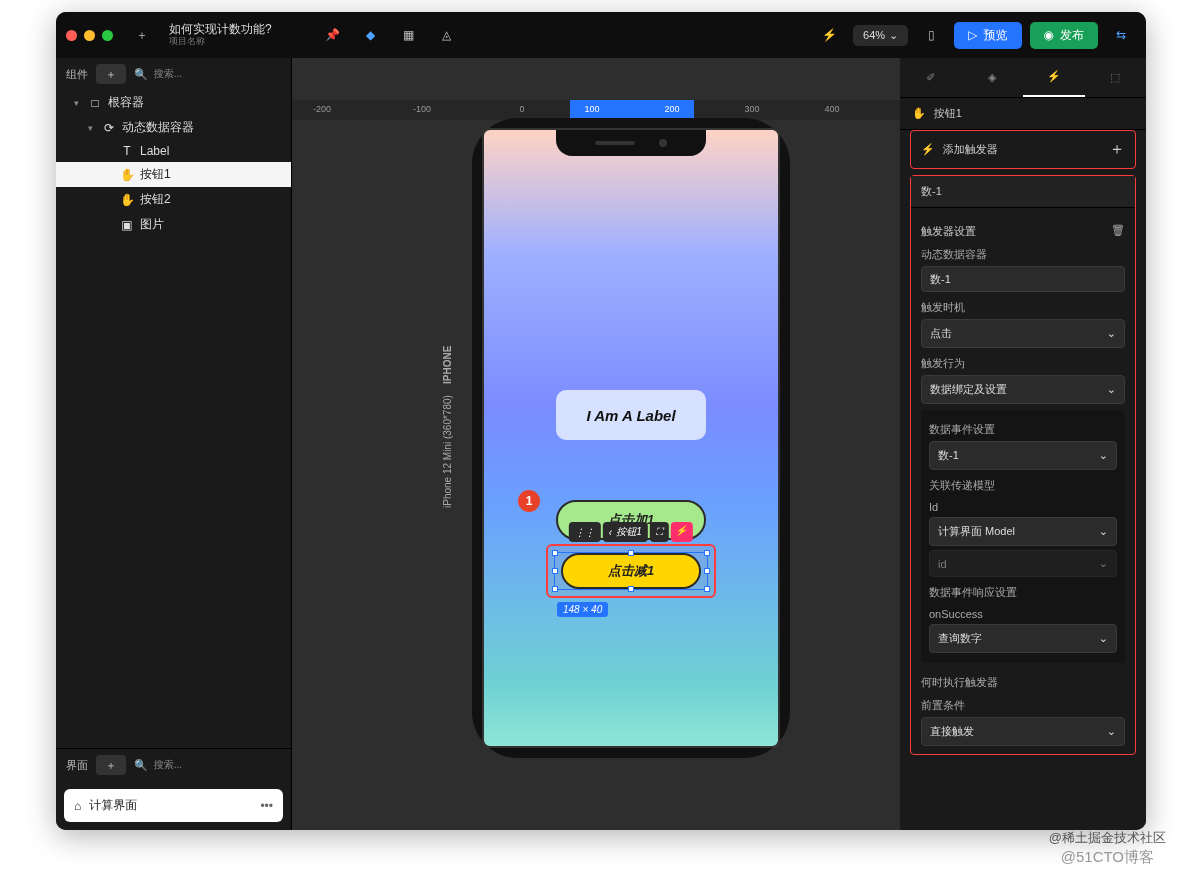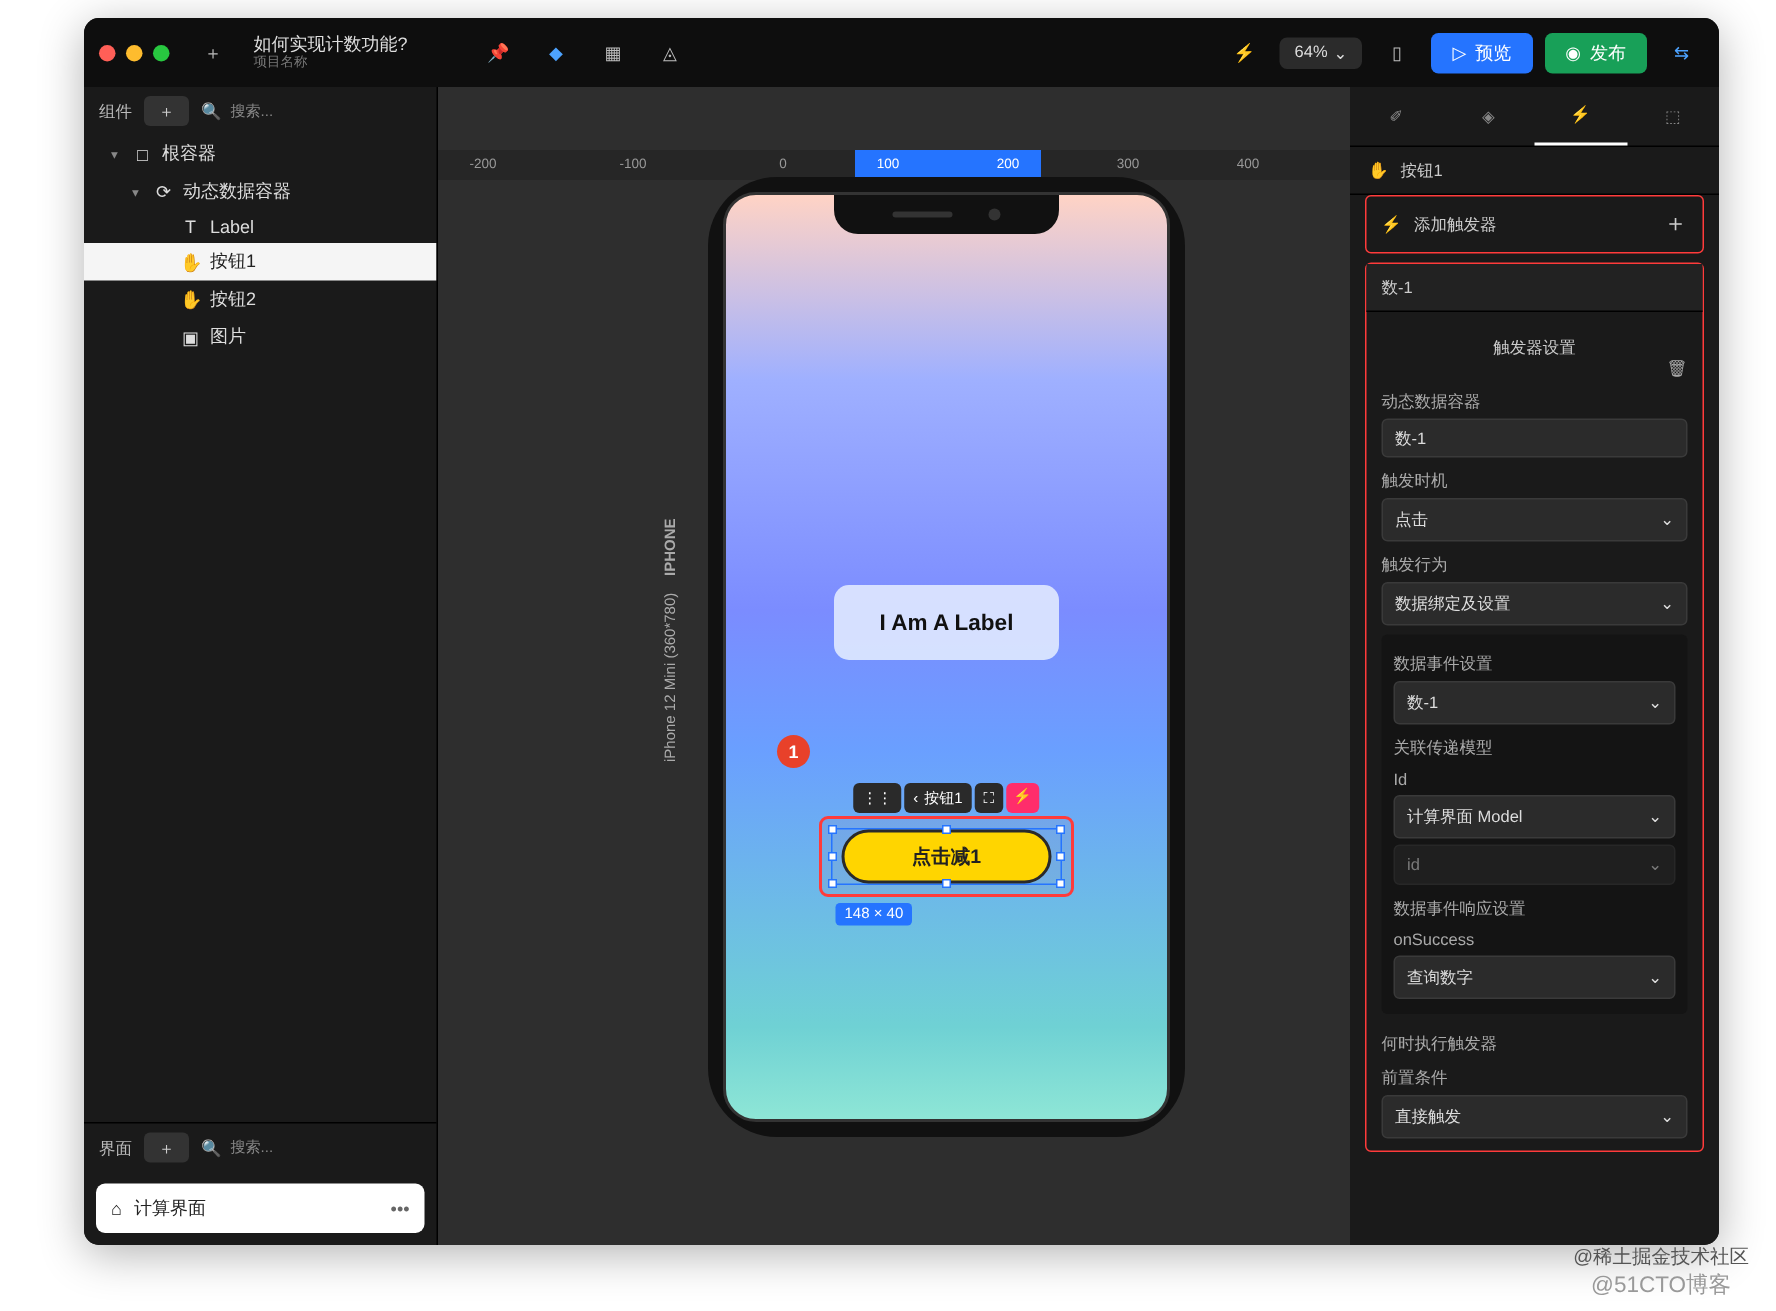--- a/index.html
+++ b/index.html
@@ -33,21 +33,21 @@
 .panel2 { border-top: 1px solid #000; }
 .page-item { margin: 8px; background: #fff; color: #222; border-radius: 6px; padding: 8px 10px; display: flex; align-items: center; gap: 8px; font-size: 12px; }
 .page-item .more { margin-left: auto; color: #666; }
 
 .canvas { flex: 1; background: #2e2e2e; position: relative; overflow: hidden; }
 .ruler-h { position: absolute; top: 0; left: 0; right: 0; height: 20px; background: #262626; color: #999; font-size: 9px; display: flex; margin-top: 42px; }
 .ruler-tick { position: absolute; top: 4px; transform: translateX(-50%); }
 .ruler-sel { position: absolute; top: 0; height: 20px; background: #2574ff; }
 .device-label { position: absolute; left: 150px; top: 450px; transform: rotate(-90deg); transform-origin: left top; font-size: 10px; color: #aaa; }
 .phone { position: absolute; left: 180px; top: 60px; width: 318px; height: 640px; background: #111; border-radius: 46px; padding: 10px; }
-.phone-inner { width: 100%; height: 100%; border: 2px solid #333; border-radius: 22px; overflow: hidden; position: relative; background: linear-gradient(180deg, #ffd3c5 0%, #9fb0ff 20%, #7b8cff 45%, #6a9fff 60%, #6fd1d4 90%, #8ee6d6 100%); }
+.phone-inner { width: 100%; height: 100%; border: 2px solid #333; border-radius: 8px; overflow: hidden; position: relative; background: linear-gradient(180deg, #ffd3c5 0%, #9fb0ff 20%, #7b8cff 45%, #6a9fff 60%, #6fd1d4 90%, #8ee6d6 100%); font-style: italic; }
 .notch { position: absolute; top: 0; left: 50%; transform: translateX(-50%); width: 150px; height: 26px; background: #111; border-radius: 0 0 16px 16px; display:flex; align-items:center; justify-content:center; gap:24px;}
 .notch .spk { width:40px; height:4px; background:#333; border-radius:2px;}
 .notch .cam { width:8px; height:8px; background:#333; border-radius:50%;}
 .label-box { position: absolute; top: 260px; left: 50%; transform: translateX(-50%); width: 150px; height: 50px; background: rgba(230,238,255,.85); border-radius: 10px; display: flex; align-items: center; justify-content: center; font-weight: 600; font-size: 15px; color: #111; }
 .btn-plus { position: absolute; top: 370px; left: 50%; transform: translateX(-50%); width: 150px; height: 40px; background: #a6e88c; border: 2px solid #2a2a2a; border-radius: 20px; display: flex; align-items: center; justify-content: center; font-size: 13px; font-weight: 600; color: #222; }
 .sel-toolbar { position: absolute; top: 392px; left: 50%; transform: translateX(-50%); display: flex; gap: 2px; }
 .sel-pill { display: flex; align-items: center; gap: 4px; background: #2a2a2a; color: #fff; font-size: 10px; padding: 3px 6px; border-radius: 4px; }
 .sel-bolt { background: #ff2d6b; color: #fff; padding: 3px 5px; border-radius: 4px; font-size: 10px; }
 .sel-frame { position: absolute; top: 414px; left: 50%; transform: translateX(-50%); width: 170px; height: 54px; border: 2px solid #ff3b3b; border-radius: 6px; display: flex; align-items: center; justify-content: center; background: rgba(255,59,59,.05);}
 .btn-minus { width: 140px; height: 36px; background: #ffd500; border: 2px solid #2a2a2a; border-radius: 18px; display: flex; align-items: center; justify-content: center; font-size: 13px; font-weight: 600; color: #222; position: relative;}
@@ -66,21 +66,21 @@
 .red-box { border: 1.5px solid #ff3b3b; border-radius: 4px; margin-bottom: 6px; }
 .add-trigger { display: flex; align-items: center; gap: 8px; padding: 8px 10px; cursor: pointer; }
 .add-trigger .plus { margin-left: auto; font-size: 16px; }
 .sect-header { display: flex; align-items: center; padding: 8px 10px; background: #222; border-bottom: 1px solid #000;}
 .sect { padding: 8px 10px; }
 .sect-label { color: #aaa; margin: 8px 0 4px; font-size: 11px; }
 .input { width: 100%; background: #2b2b2b; border: 1px solid #3a3a3a; color: #ddd; border-radius: 4px; padding: 6px 8px; font-size: 11px; }
 .select { width: 100%; background: #2b2b2b; border: 1px solid #3a3a3a; color: #ddd; border-radius: 4px; padding: 6px 8px; font-size: 11px; display: flex; justify-content: space-between; align-items: center; cursor: pointer;}
 .select.disabled { opacity: .5; cursor: default; }
 .sub-group { background: #141414; border-radius: 4px; padding: 4px 8px 10px; margin-top: 6px; }
-.sett-row { display:flex; align-items:center; margin: 8px 0 4px; flex-direction: column;}
+.sett-row { display:flex; margin: 8px 0 4px;}
 .sett-row .trash { margin-left:auto; color:#aaa; cursor:pointer;}
 .watermark { position: absolute; right: 18px; bottom: 8px; text-align: center; font-size: 13px; color: #555; line-height: 1.3;}
 .watermark .sub { font-size: 15px; color: #999; }
 </style>
 </head>
 <body>
 
 <div class="app-window">
 
   <div class="titlebar">
@@ -192,20 +192,21 @@
       <div class="device-label">
         <span>iPhone 12 Mini (360*780)</span>&nbsp;&nbsp;&nbsp;&nbsp;<b>IPHONE</b>
       </div>
       <div class="phone">
         <div class="phone-inner">
           <div class="notch">
               <div class="spk"></div>
               <div class="cam"></div>
             </div>
           <div class="label-box">I Am A Label</div>
+          <div class="btn-plus">点击加1</div>
           <div class="sel-toolbar">
             <div class="sel-pill">⋮⋮</div>
             <div class="sel-pill">‹ <span>按钮1</span></div>
             <div class="sel-pill">⛶</div>
             <div class="sel-bolt">⚡</div>
           </div>
           <div class="sel-frame">
             <div class="blue-outline"></div>
             <div class="btn-minus">点击减1</div>
             <div class="handle" style="top:4px;left:4px"></div>

